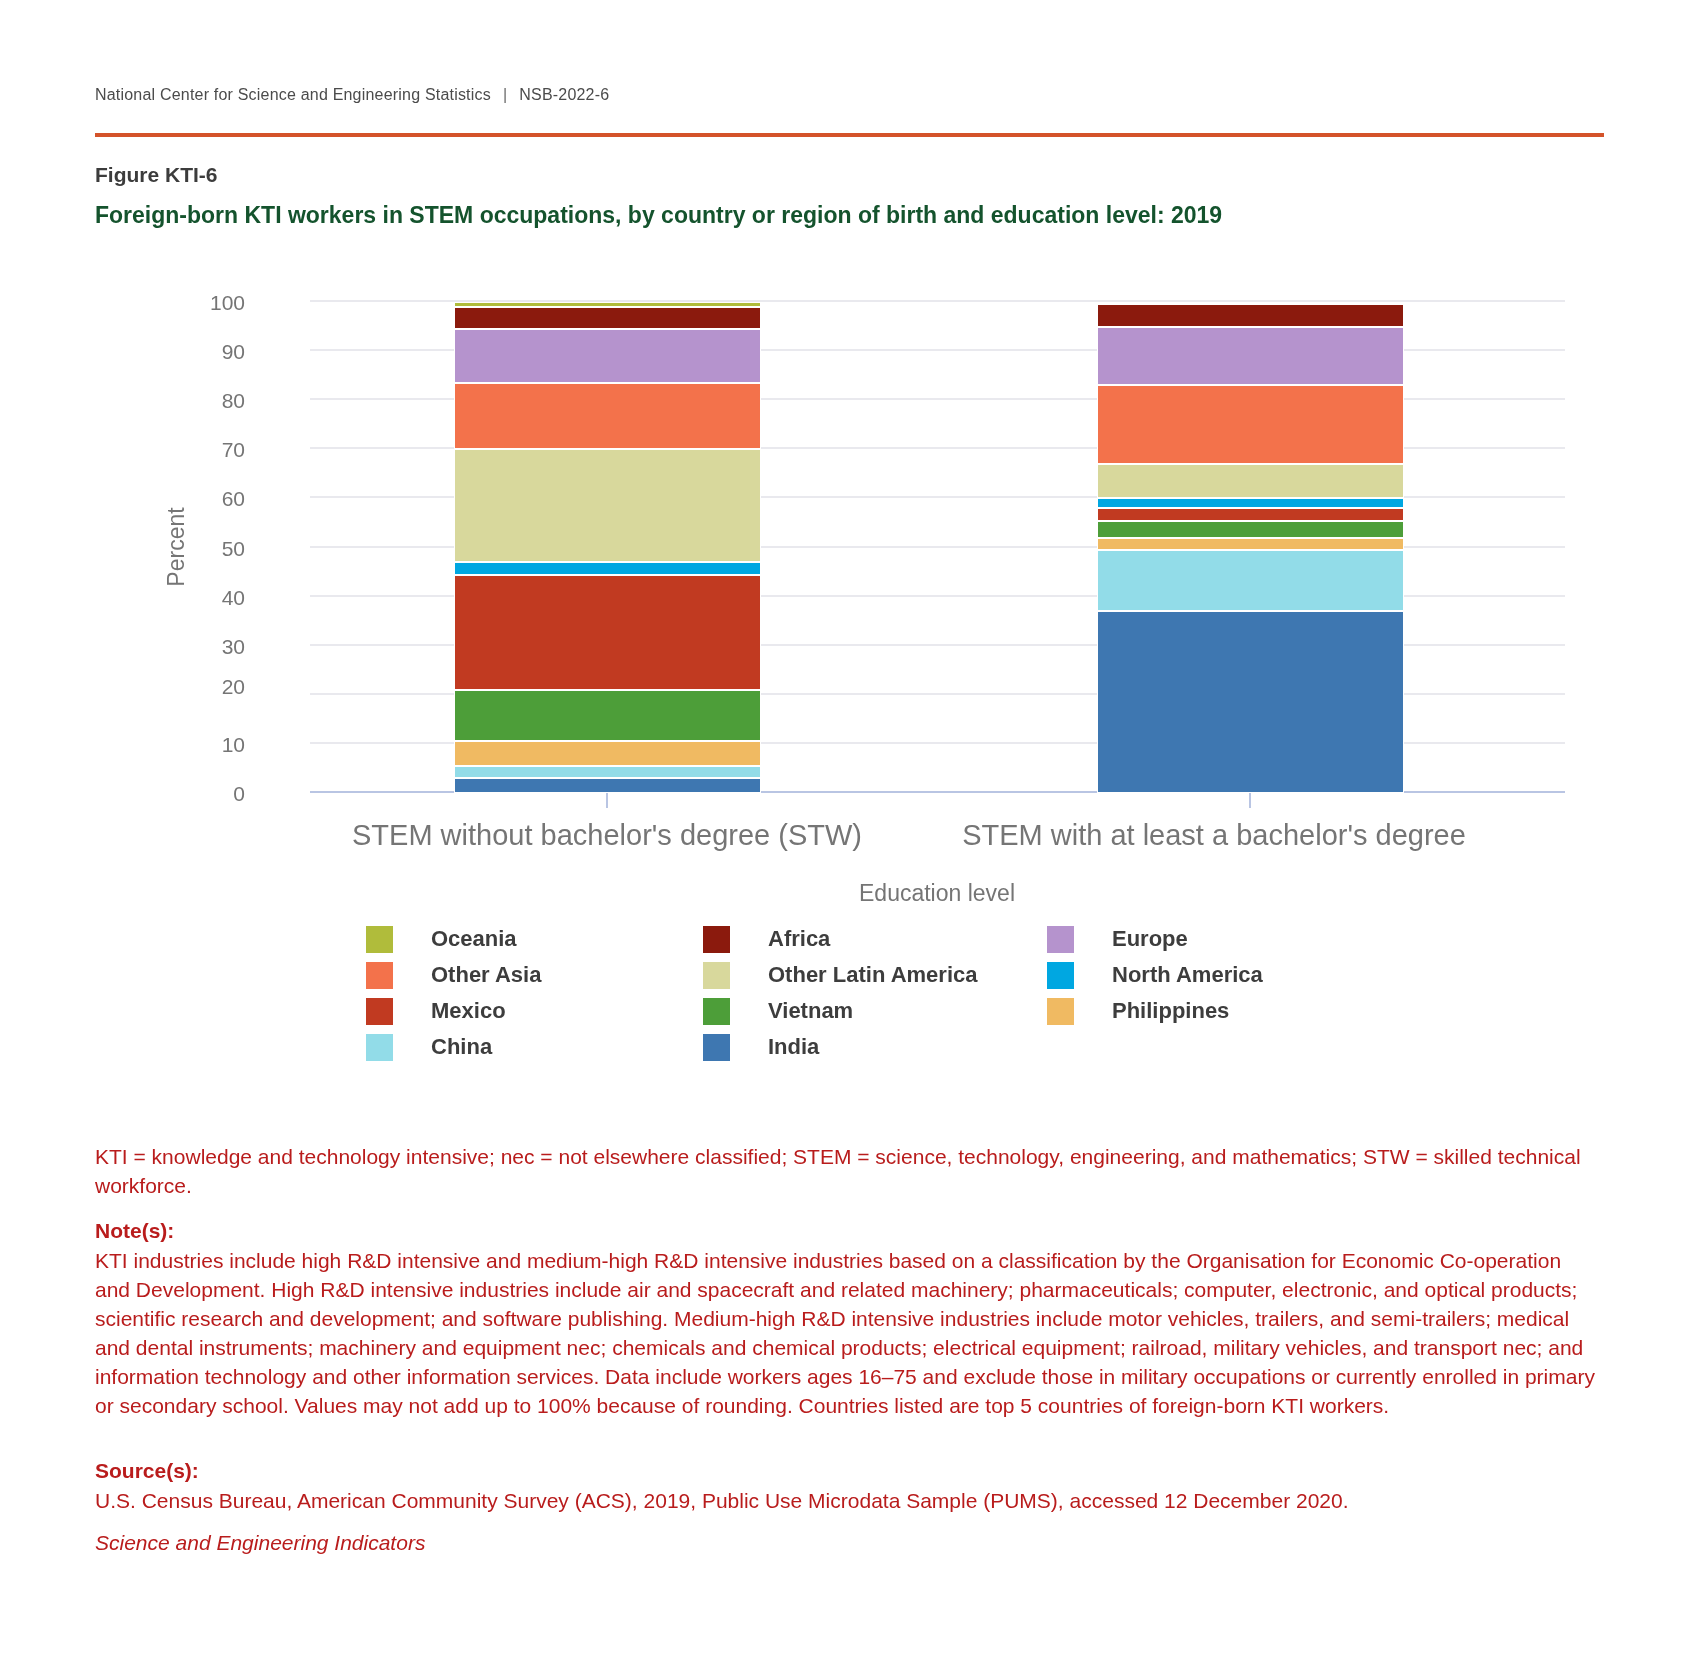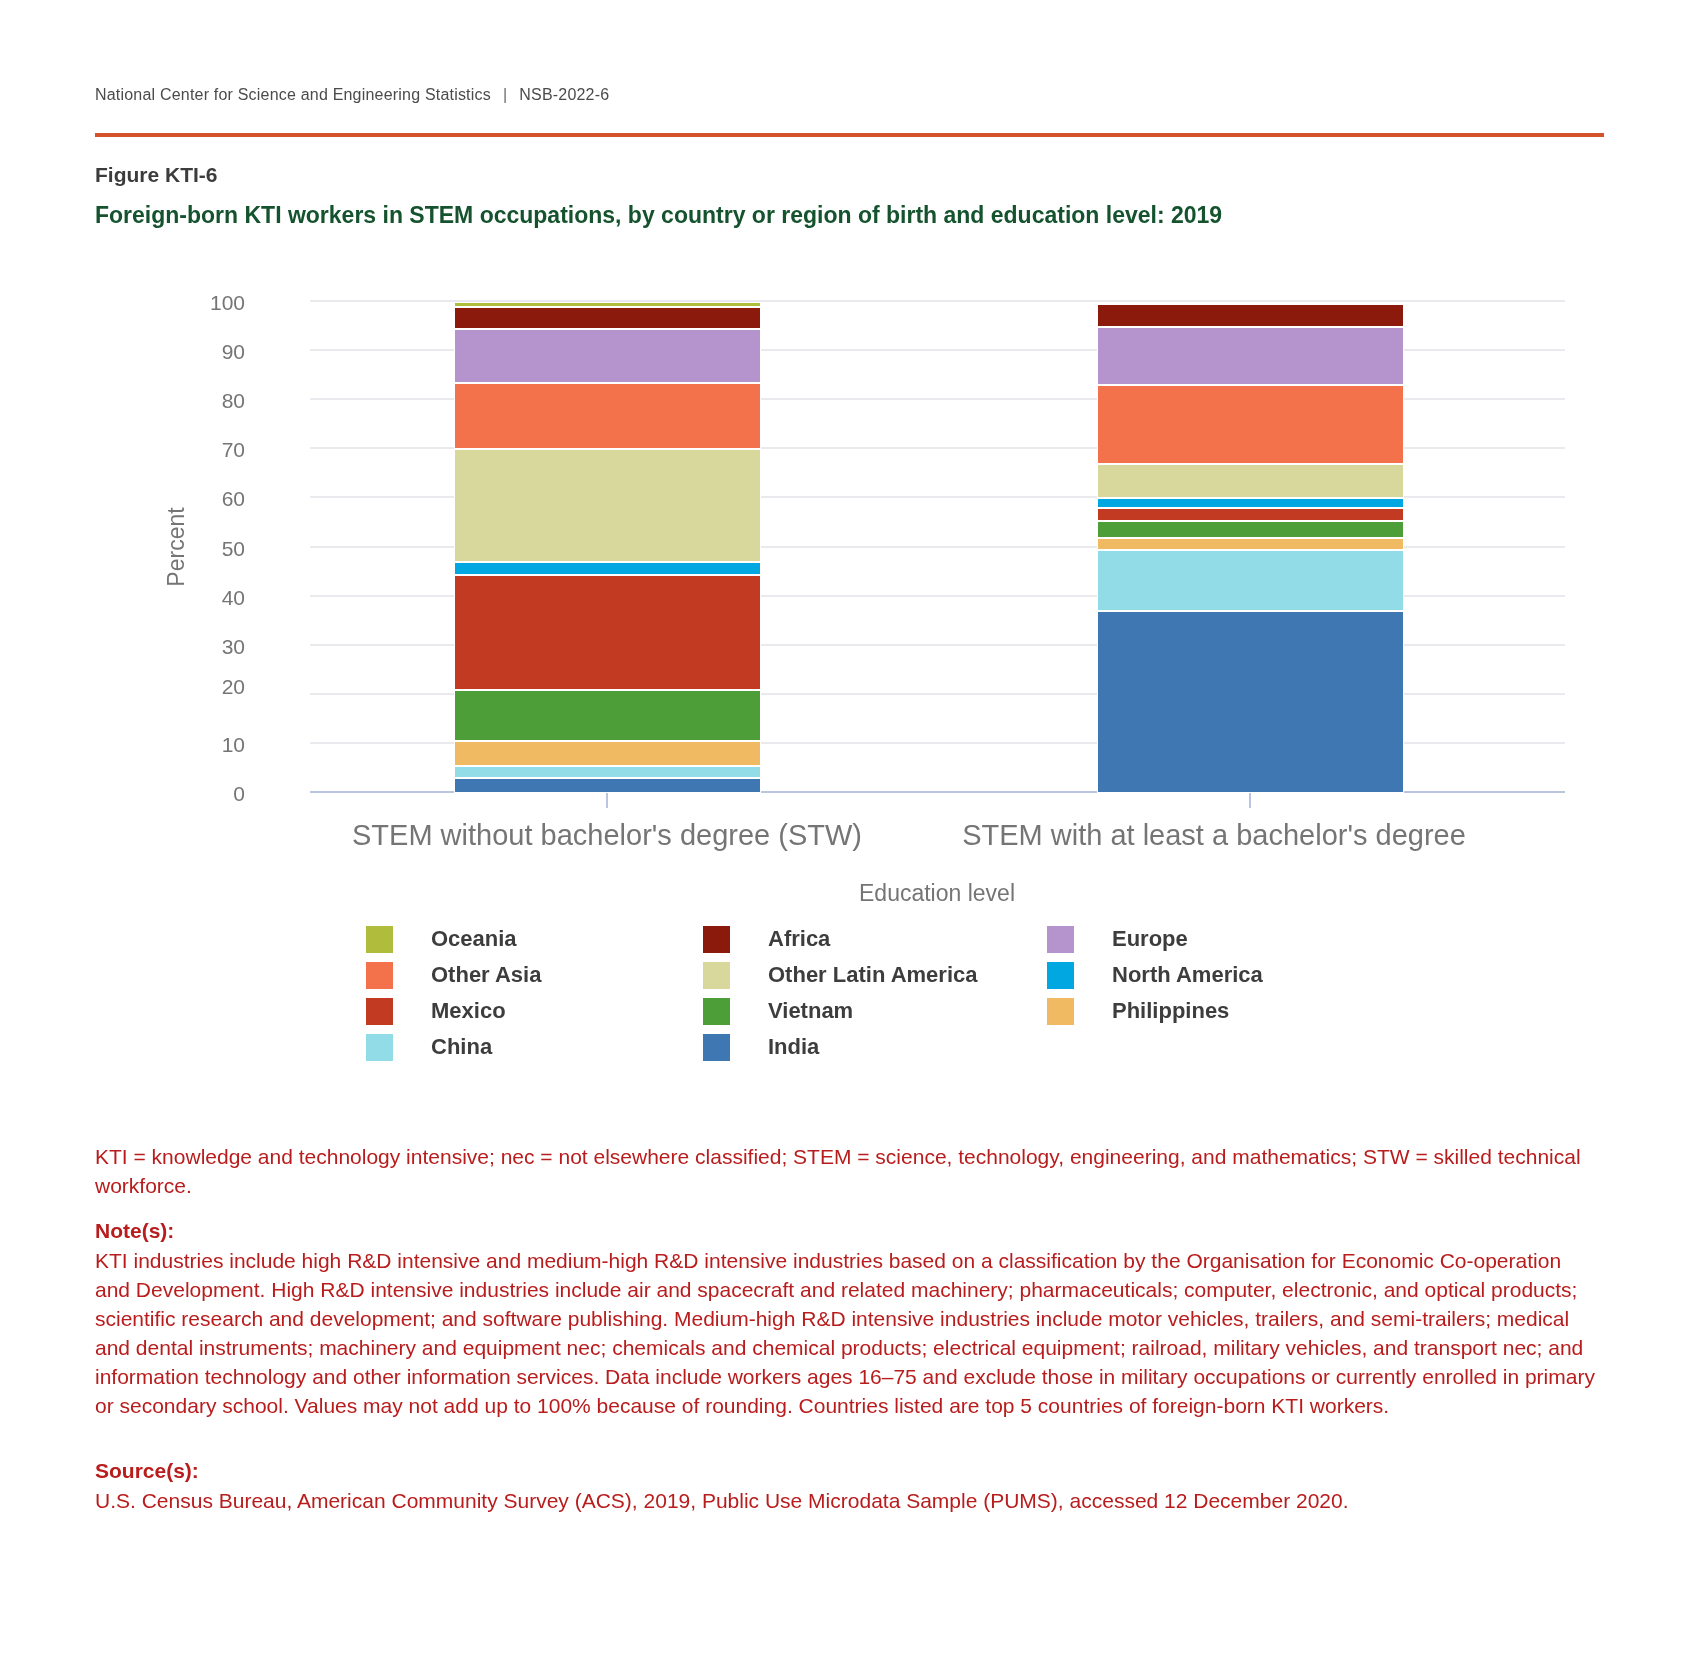--- a/index.html
+++ b/index.html
@@ -157,14 +157,15 @@
           <span class="legend-label">India</span>
         </div>
       </div>
   </div>
 
   <div class="textblock abbrev">KTI = knowledge and technology intensive; nec = not elsewhere classified; STEM = science, technology, engineering, and mathematics; STW = skilled technical workforce.</div>
   <div class="textblock notes-label">Note(s):</div>
   <div class="textblock notes-body">KTI industries include high R&amp;D intensive and medium-high R&amp;D intensive industries based on a classification by the Organisation for Economic Co-operation and Development. High R&amp;D intensive industries include air and spacecraft and related machinery; pharmaceuticals; computer, electronic, and optical products; scientific research and development; and software publishing. Medium-high R&amp;D intensive industries include motor vehicles, trailers, and semi-trailers; medical and dental instruments; machinery and equipment nec; chemicals and chemical products; electrical equipment; railroad, military vehicles, and transport nec; and information technology and other information services. Data include workers ages 16–75 and exclude those in military occupations or currently enrolled in primary or secondary school. Values may not add up to 100% because of rounding. Countries listed are top 5 countries of foreign-born KTI workers.</div>
   <div class="textblock sources-label">Source(s):</div>
   <div class="textblock sources-body">U.S. Census Bureau, American Community Survey (ACS), 2019, Public Use Microdata Sample (PUMS), accessed 12 December 2020.</div>
+  <div class="textblock credit">Science and Engineering Indicators</div>
 
 </div>
 
 </body></html>

